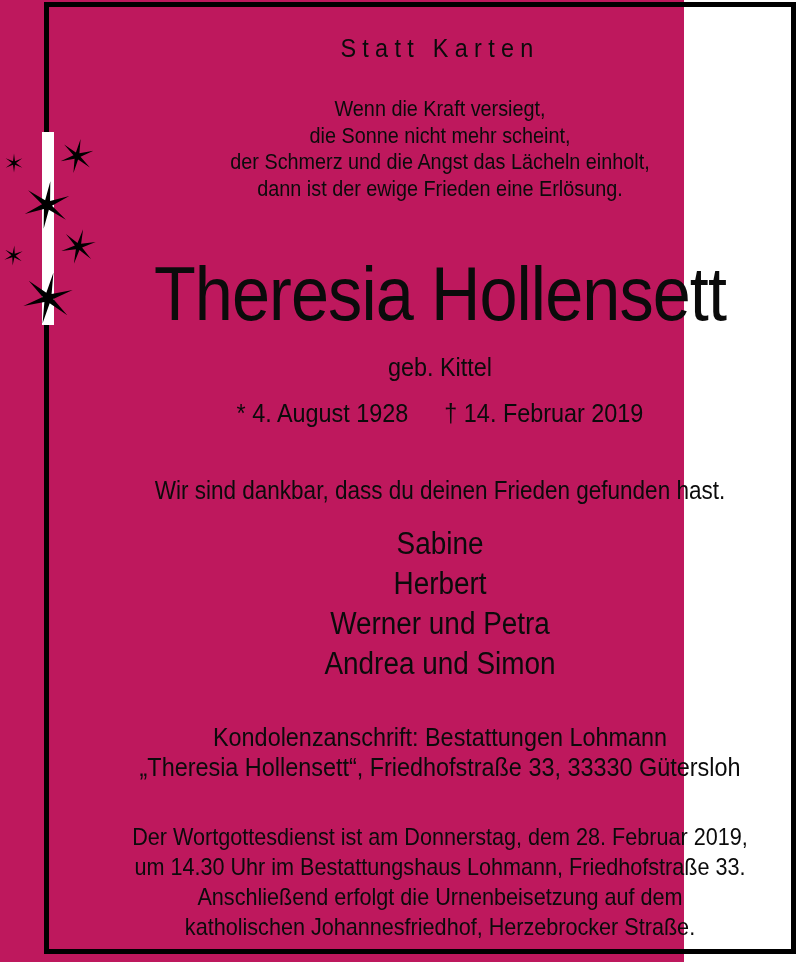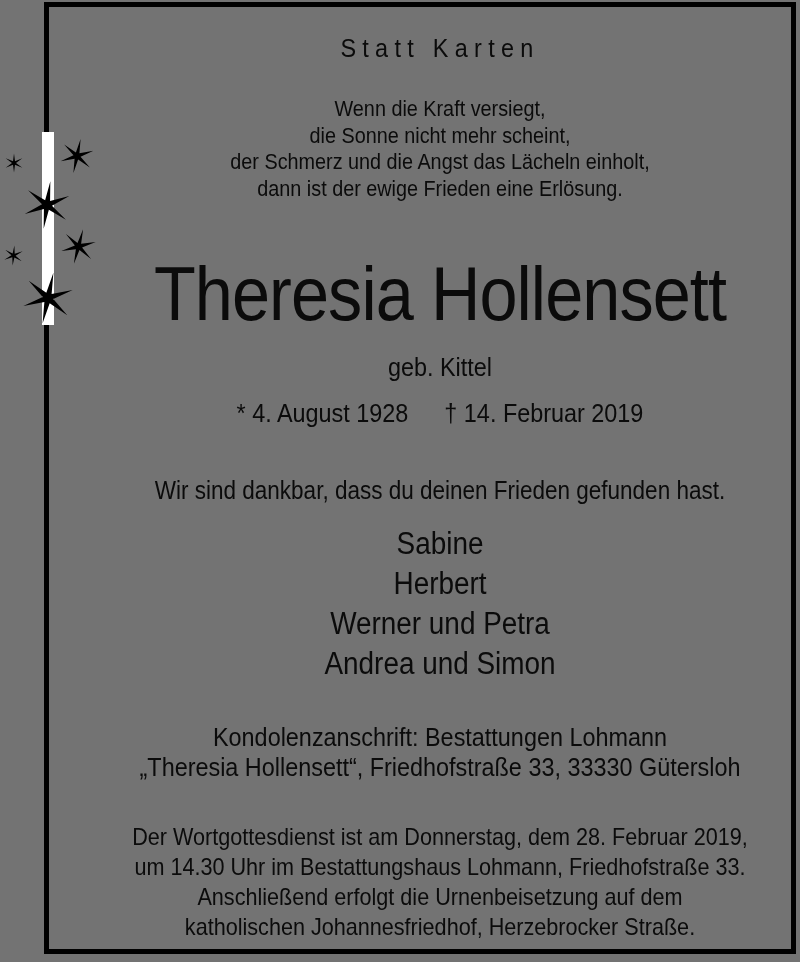--- a/index.html
+++ b/index.html
@@ -8,23 +8,23 @@
     padding: 0;
     background: #ffffff;
     width: 800px;
     height: 962px;
     overflow: hidden;
     font-family: "Liberation Sans", sans-serif;
     color: #0b0b0b;
   }
   .sheet {
     position: relative;
-    width: 800px;
+    width: 684px;
     height: 962px;
-    background: #737373;
+    background: #be185d;
   }
   
   .frame {
     position: absolute;
     left: 44px;
     top: 2px;
     width: 752px;
     height: 952px;
     border: 5px solid #000000;
     box-sizing: border-box;

